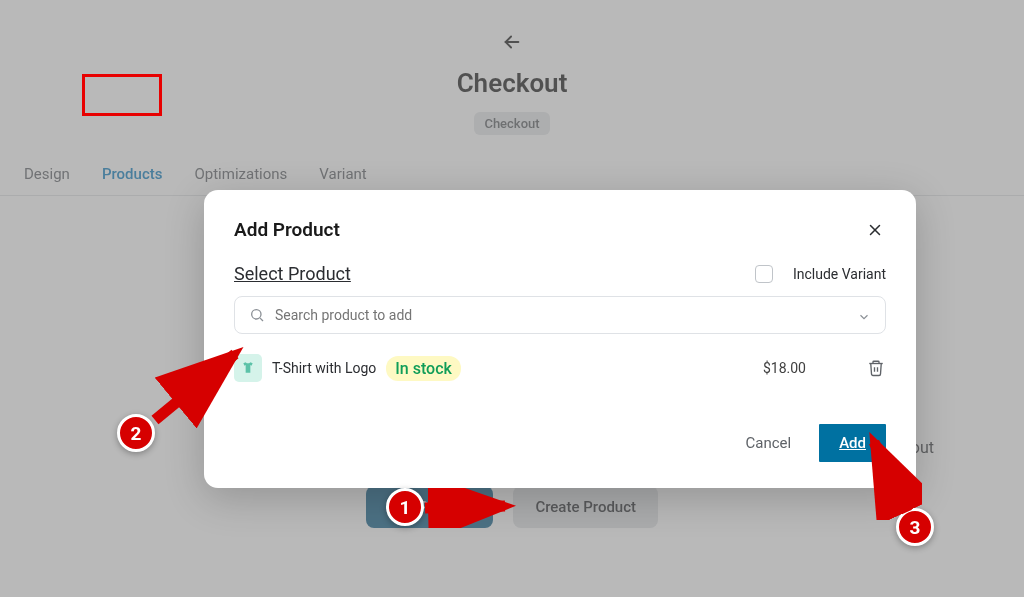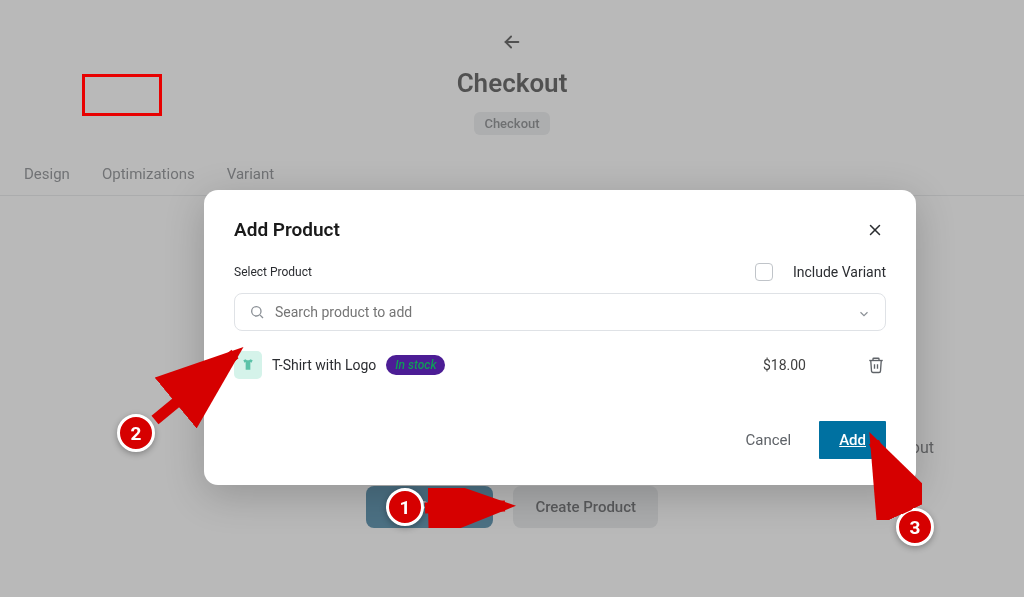--- a/index.html
+++ b/index.html
@@ -18,35 +18,35 @@
     
     .highlight-box { position: absolute; border: 3px solid #e80000; z-index: 2; pointer-events: none; }
     .highlight-products { top: 74px; left: 82px; width: 80px; height: 42px; }
     
     .modal { position: absolute; top: 190px; left: 204px; width: 712px; background: #fff; border-radius: 14px; box-shadow: 0 10px 40px rgba(0,0,0,0.2); z-index: 3; padding: 28px 30px 26px 30px; }
     .modal-header { display: flex; justify-content: space-between; align-items: center; margin-bottom: 22px; }
     .modal-title { font-size: 19px; font-weight: 600; color: #1a1a1a; }
     .close-btn { width: 22px; height: 22px; cursor: pointer; display: flex; align-items: center; justify-content: center; }
     
     .select-row { display: flex; justify-content: space-between; align-items: center; margin-bottom: 12px; }
-    .select-label { font-size: 12px; color: #2b2d31; }
+    .select-label { font-size: 18px; color: #2b2d31; text-decoration: underline; }
     .checkbox-wrap { display: flex; align-items: center; gap: 20px; }
     .checkbox { width: 18px; height: 18px; border: 1.5px solid #c0c4c9; border-radius: 4px; }
     .checkbox-label { font-size: 14px; color: #2b2d31; }
     
     .search-box { display: flex; align-items: flex-end; border: 1px solid #dfe2e6; border-radius: 8px; padding: 10px 14px; margin-bottom: 14px; }
     .search-icon { width: 16px; height: 16px; margin-right: 10px; }
     .search-input { flex: 1; border: none; outline: none; font-size: 14px; color: #8b9096; background: transparent; }
     .chevron { width: 14px; height: 14px; }
     
     .product-row { display: flex; align-items: center; padding: 6px 0; }
     .product-img { width: 28px; height: 28px; background: #d5f3ea; border-radius: 5px; margin-right: 10px; display: flex; align-items: center; justify-content: center; }
     .tshirt-shape { width: 16px; height: 14px; }
     .product-name { font-size: 14px; color: #2b2d31; margin-right: 10px; }
-    .stock-badge { background: #4c1d95; color: #0f9d58; font-size: 12px; padding: 3px 9px; border-radius: 12px; font-weight: 500; font-style: italic; }
+    .stock-badge { background: #fef9c3; color: #0f9d58; font-size: 16px; padding: 3px 9px; border-radius: 12px; font-weight: 500; }
     .product-price { margin-left: auto; font-size: 14px; color: #404040; margin-right: 60px; }
     .trash-btn { width: 20px; height: 20px; cursor: pointer; display:flex; align-items:center; justify-content:center; }
     
     .modal-footer { display: flex; justify-content: flex-end; gap: 22px; margin-top: 36px; align-items: center; }
     .cancel-btn { background: transparent; border: none; font-size: 15px; color: #5f6368; cursor: pointer; padding: 10px 6px; }
     .add-btn { background: #0071a1; color: #fff; border: none; font-size: 15px; font-weight: 500; padding: 10px 20px; border-radius: 1px; cursor: pointer; text-decoration: underline; }
     
     .bottom-buttons { position: absolute; top: 486px; left: 0; right: 0; display: flex; justify-content: center; gap: 20px; z-index: 0; }
     .add-product-btn { background: #0f5f8a; color: #fff; border: none; font-size: 15px; padding: 12px 22px; border-radius: 8px; cursor: pointer; font-weight: 500; }
     .create-product-btn { background: #e0e2e4; color: #2b2d31; border: none; font-size: 15px; padding: 12px 22px; border-radius: 8px; cursor: pointer; font-weight: 500; }
@@ -69,20 +69,21 @@
         <path d="M19 12H5"></path>
         <path d="M11 18l-6-6 6-6"></path>
       </svg>
   </div>
   <div class="header-title">Checkout</div>
   <div class="header-badge">Checkout</div>
 </div>
 
 <div class="tabs">
   <div class="tab">Design</div>
+  <div class="tab active">Products</div>
   <div class="tab">Optimizations</div>
   <div class="tab">Variant</div>
 </div>
 
 <div class="out-text">out</div>
 
 <div class="bottom-buttons">
   <button class="add-product-btn">Add Product</button>
   <button class="create-product-btn">Create Product</button>
 </div>

